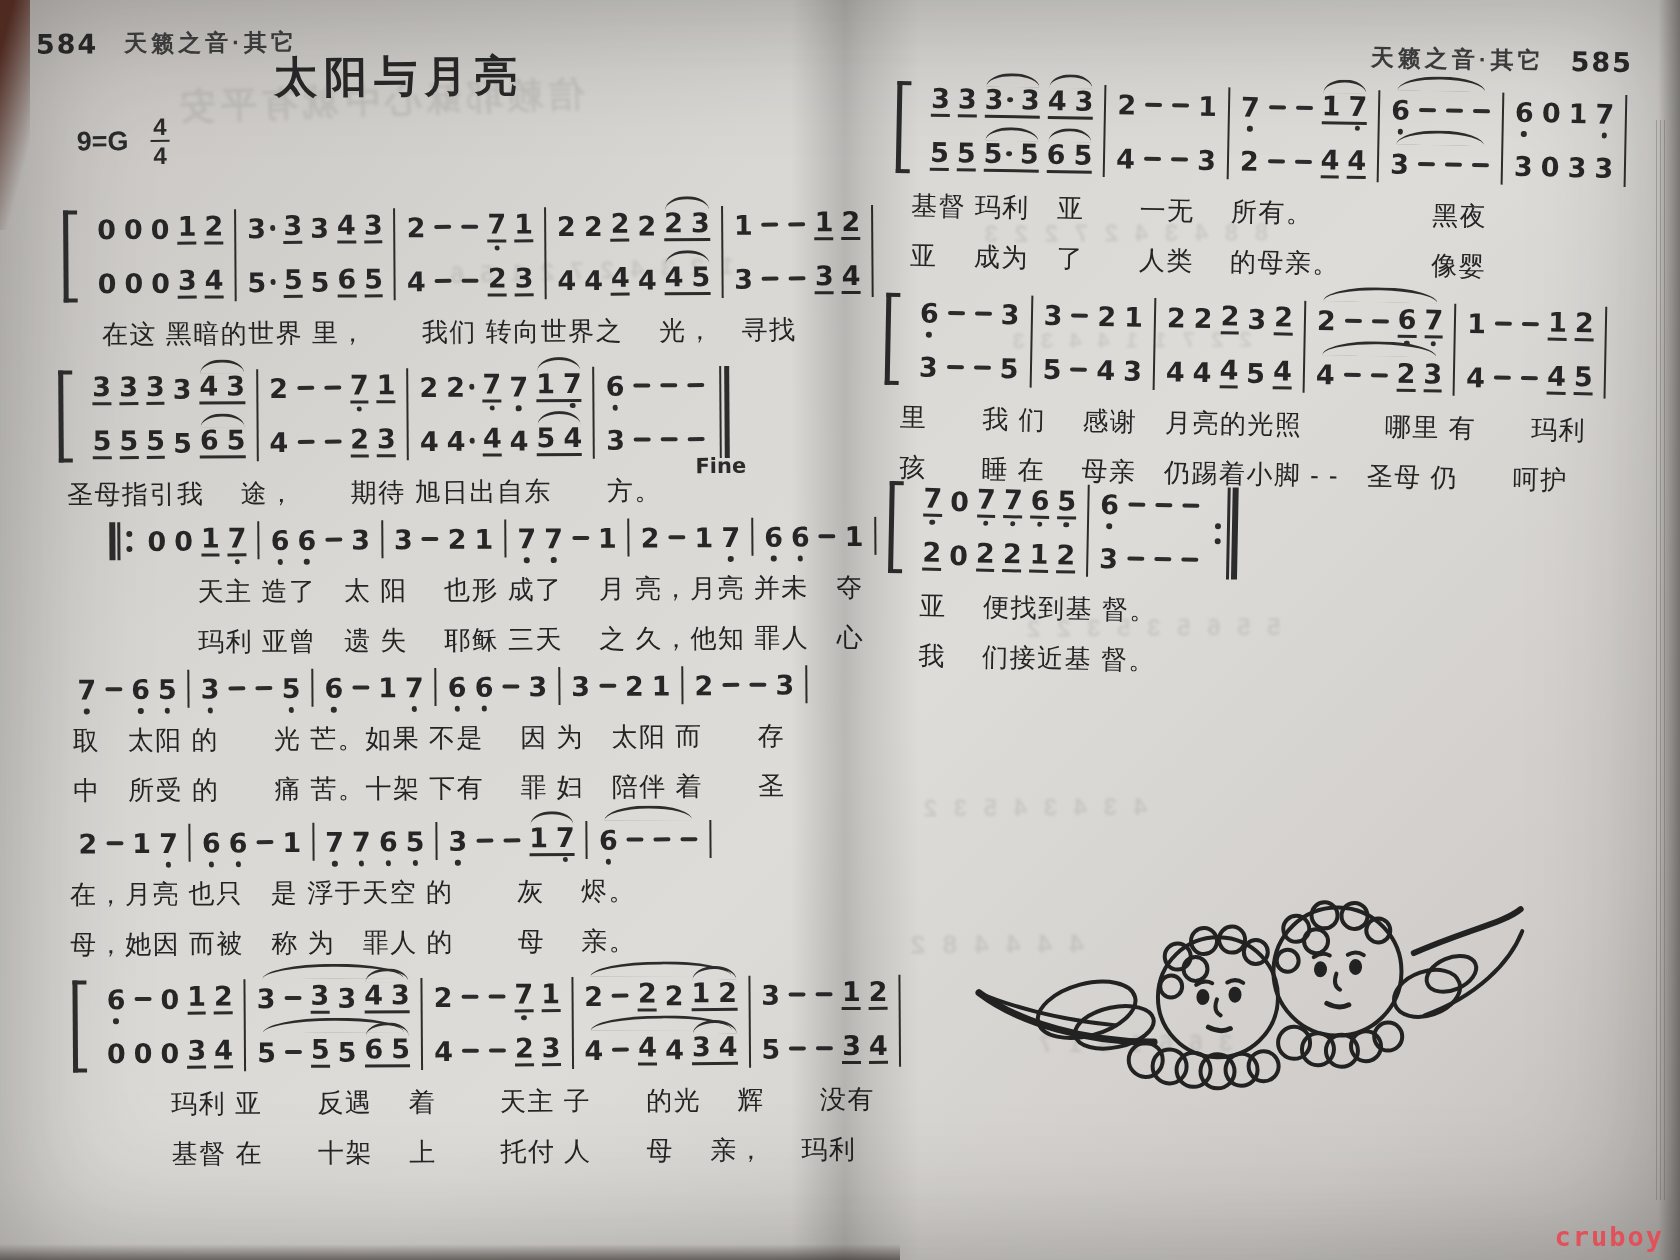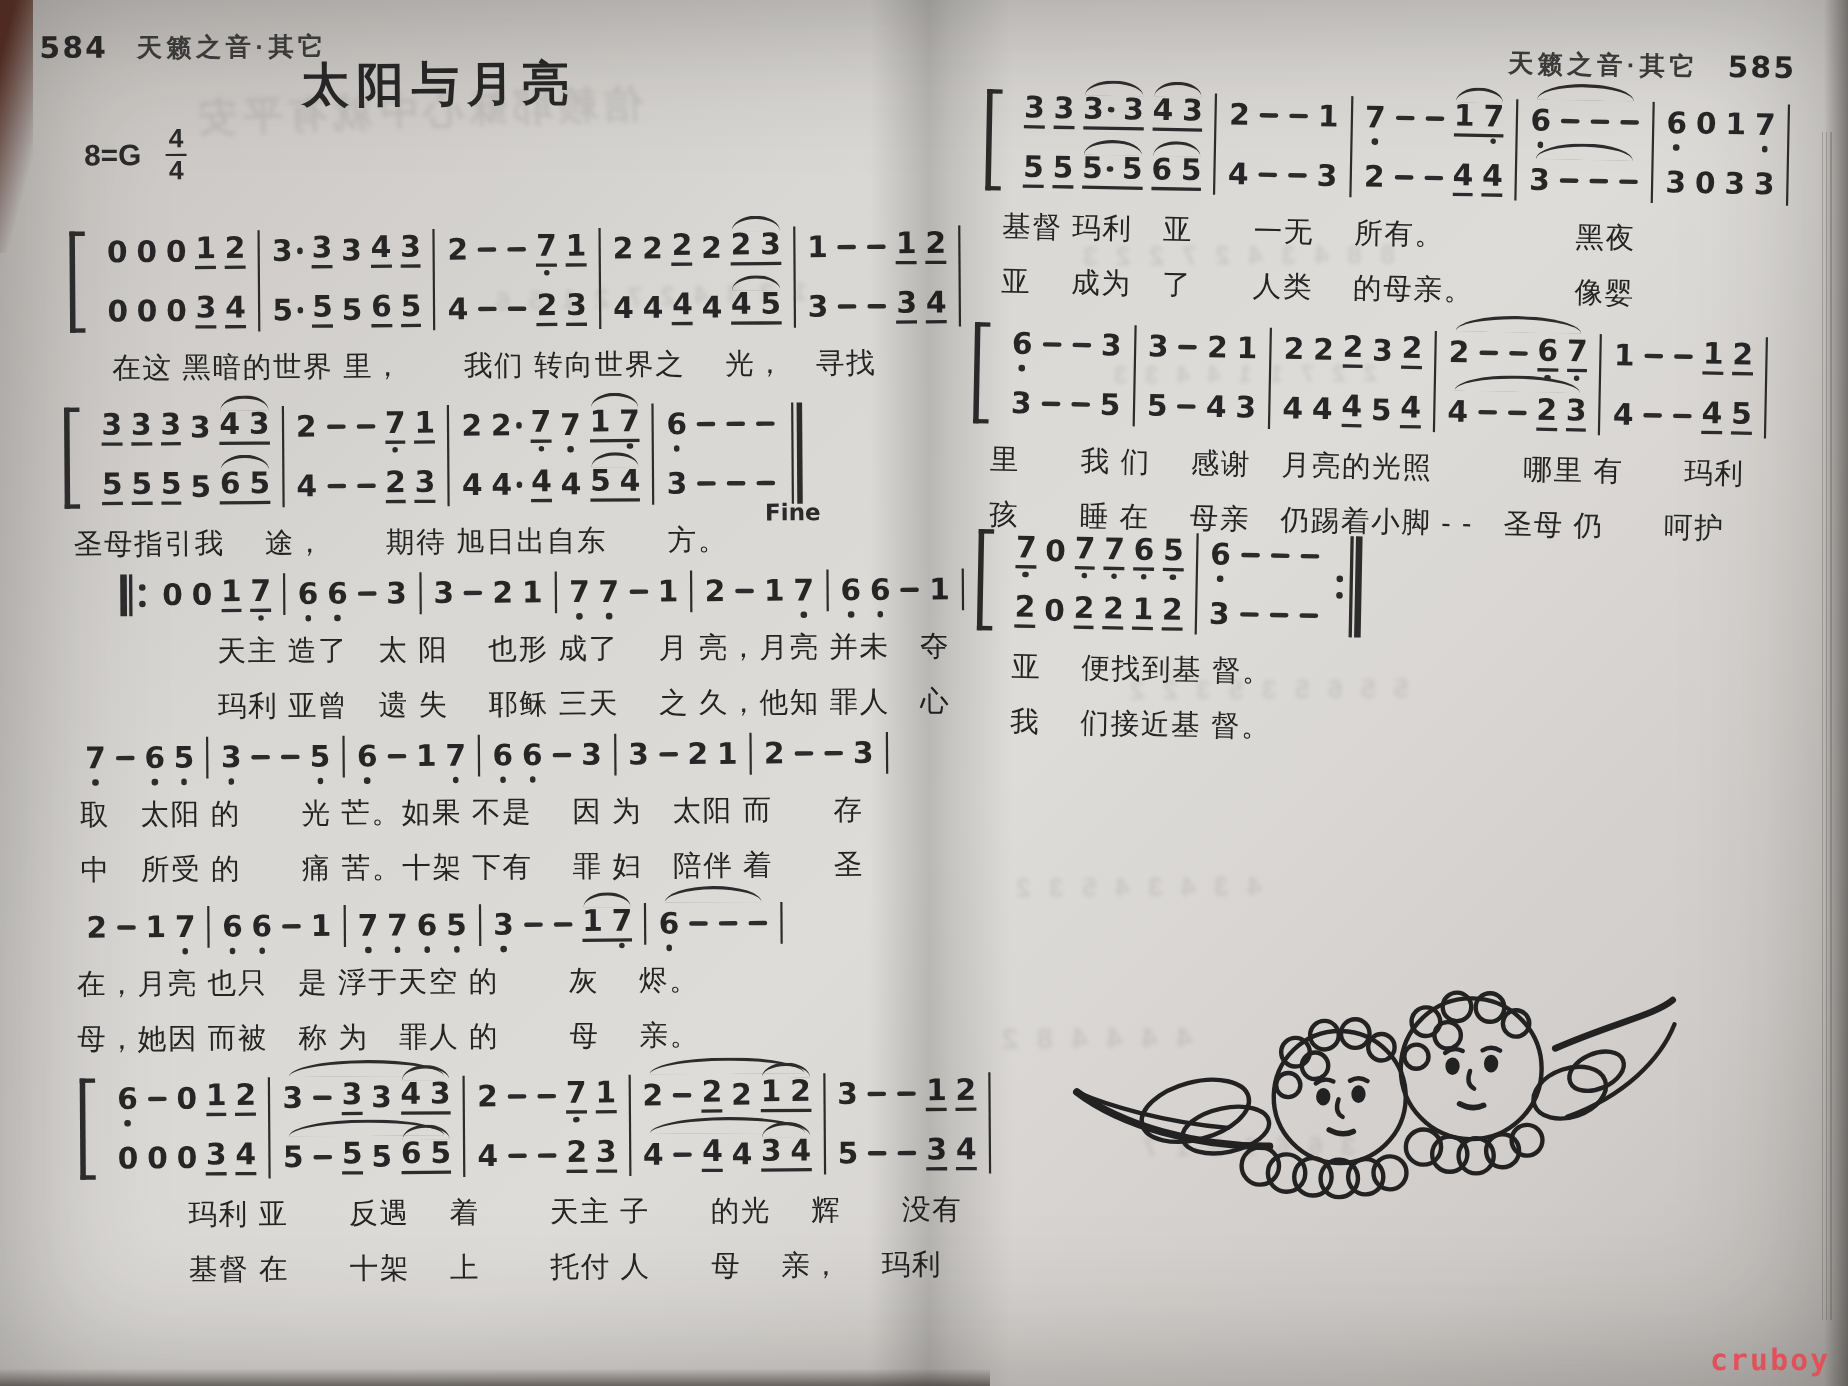--- a/index.html
+++ b/index.html
@@ -54,21 +54,21 @@
 
 <div class="photo">
 
   <div class="page left">
     <div class="pg-header">
       <span class="num">584</span>
       <span>天籁之音·其它</span>
     </div>
     <h1 class="title">太阳与月亮</h1>
     <div class="keyline">
-      <span>8=G</span>
+      <span>9=G</span>
       <span class="ts">
         <b>4</b>
         <b>4</b>
       </span>
     </div>
     <div class="sysarea" id="leftSystems">
         <div class="bleed" style="top: 76px; left: 150px; font-size: 36px;">信赖耶稣心中就有平安</div>
         <div class="bleed" style="top: 258px; left: 420px; font-size: 24px;">1 2 3 4 2 7 2 1 5 6</div>
         <div class="system" style="top: 208px; left: 38px;">
           <div class="line">

